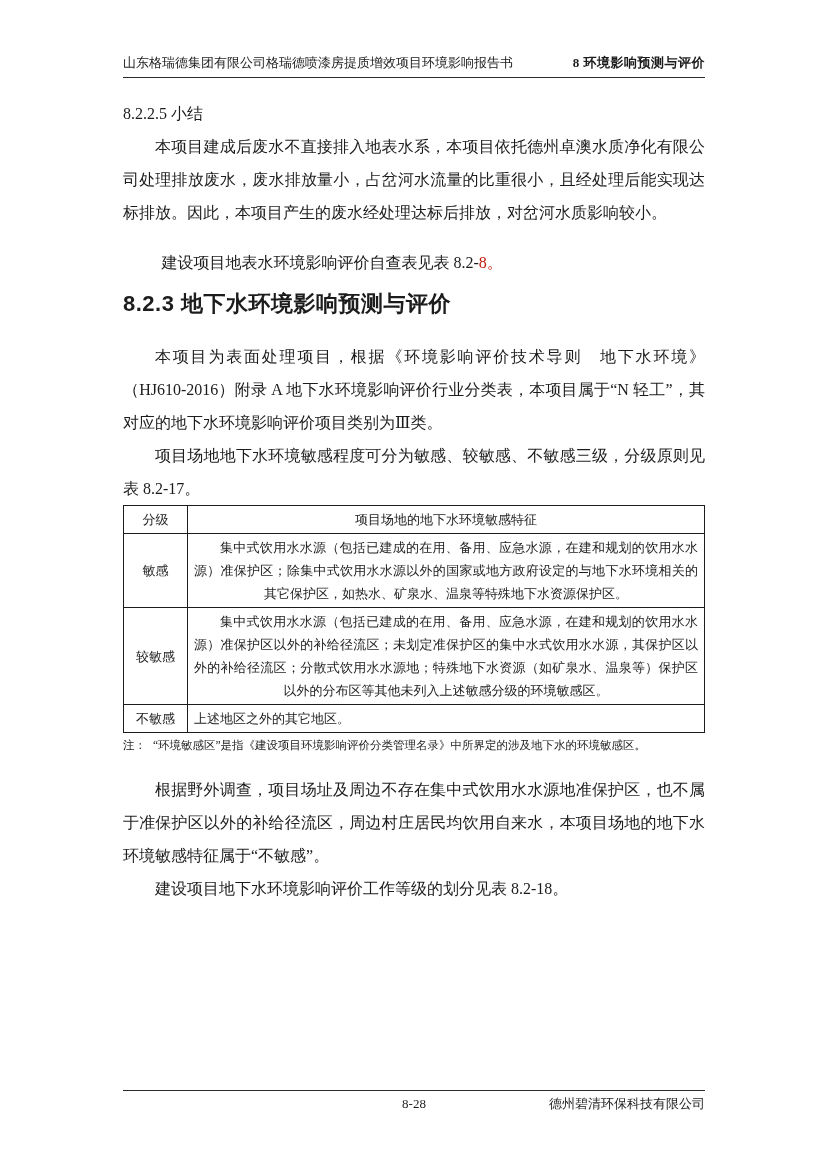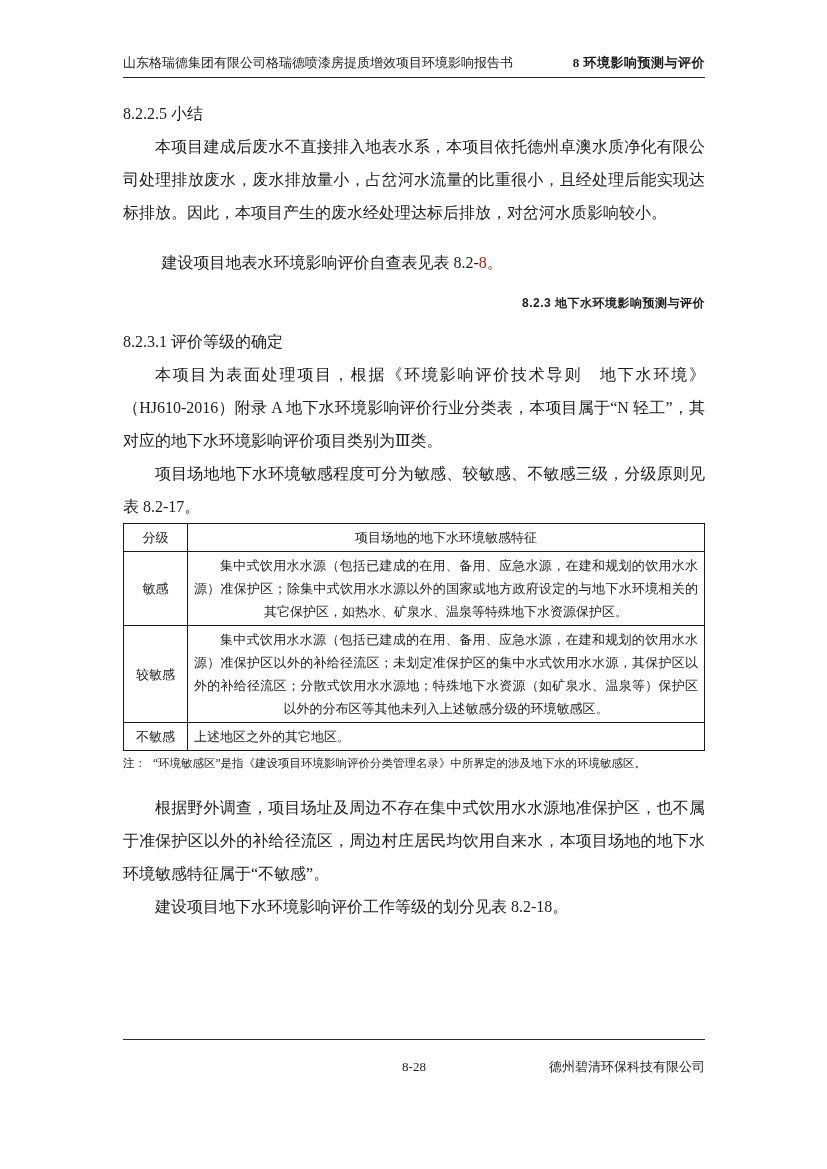--- a/index.html
+++ b/index.html
@@ -27,24 +27,23 @@
   .doc-header .hdr-right { font-weight: bold; letter-spacing: .5px; text-align: right; }
   
   .body-text { margin-top: 19px; font-size: 16px; line-height: 33px; }
   .para { text-align: justify; }
   .para.indent { text-indent: 2em; }
   .para.indent-big { text-indent: 2.4em; margin-top: 17px; }
   .red { color: #c21807; }
   .h-plain { font-size: 16px; line-height: 33px; }
   .h-bold {
     font-family: "Liberation Sans", "DejaVu Sans", sans-serif;
-    font-weight: bold; font-size: 12px; line-height: 33px;
-    margin-top: 8px; margin-bottom: 5px;
+    font-weight: bold; font-size: 22px; line-height: 33px;
+    margin-top: 8px; margin-bottom: 20px;
     letter-spacing: .5px;
-    text-align: right;
   }
   
   .tbl-title {
     margin-top: 5px;
     text-align: center; font-weight: bold; font-size: 15.5px; line-height: 26px;
   }
   .tbl-title .t-gap { display: inline-block; width: 1.6em; }
   table.sens-table {
     width: 100%; border-collapse: collapse;
     border: 1.6px solid #1c1c1c;
@@ -63,24 +62,24 @@
     text-align: justify; text-align-last: center; text-indent: 2em;
   }
   .tbl-note {
     font-size: 11.5px; line-height: 20px; margin-top: 2px;
     white-space: nowrap;
   }
   .tbl-note .note-label { margin-right: .6em; }
   .after-table { margin-top: 18px; }
   
   .doc-footer {
-    position: absolute; left: 123px; width: 582px; top: 1039px;
+    position: absolute; left: 123px; width: 582px; top: 1090px;
     border-top: 1.4px solid #2a2a2a;
     font-size: 13px; line-height: 20px;
-    padding-top: 17px;
+    padding-top: 3px;
   }
   .doc-footer .page-num {
     position: absolute; left: 0; right: 0; text-align: center;
   }
   .doc-footer .company { float: right; }
 </style>
 </head>
 <body>
 
 <div class="page">
@@ -94,21 +93,20 @@
 
 
     <p class="h-plain">8.2.2.5 小结</p>
 
     <p class="para indent">本项目建成后废水不直接排入地表水系，本项目依托德州卓澳水质净化有限公司处理排放废水，废水排放量小，占岔河水流量的比重很小，且经处理后能实现达标排放。因此，本项目产生的废水经处理达标后排放，对岔河水质影响较小。</p>
 
     <p class="para indent-big"><span>建设项目地表水环境影响评价自查表见表 8.2-</span><span class="red">8。</span></p>
 
     <p class="h-bold">8.2.3 地下水环境影响预测与评价</p>
 
-    <p class="h-plain">8.2.3.1 评价等级的确定</p>
 
     <p class="para indent">本项目为表面处理项目，根据《环境影响评价技术导则　地下水环境》（HJ610-2016）附录 A 地下水环境影响评价行业分类表，本项目属于“N 轻工”，其对应的地下水环境影响评价项目类别为Ⅲ类。</p>
 
     <p class="para indent">项目场地地下水环境敏感程度可分为敏感、较敏感、不敏感三级，分级原则见表 8.2-17。</p>
 
 
     <table class="sens-table">
       <tbody>
         <tr>
           <th class="col-grade">分级</th>

